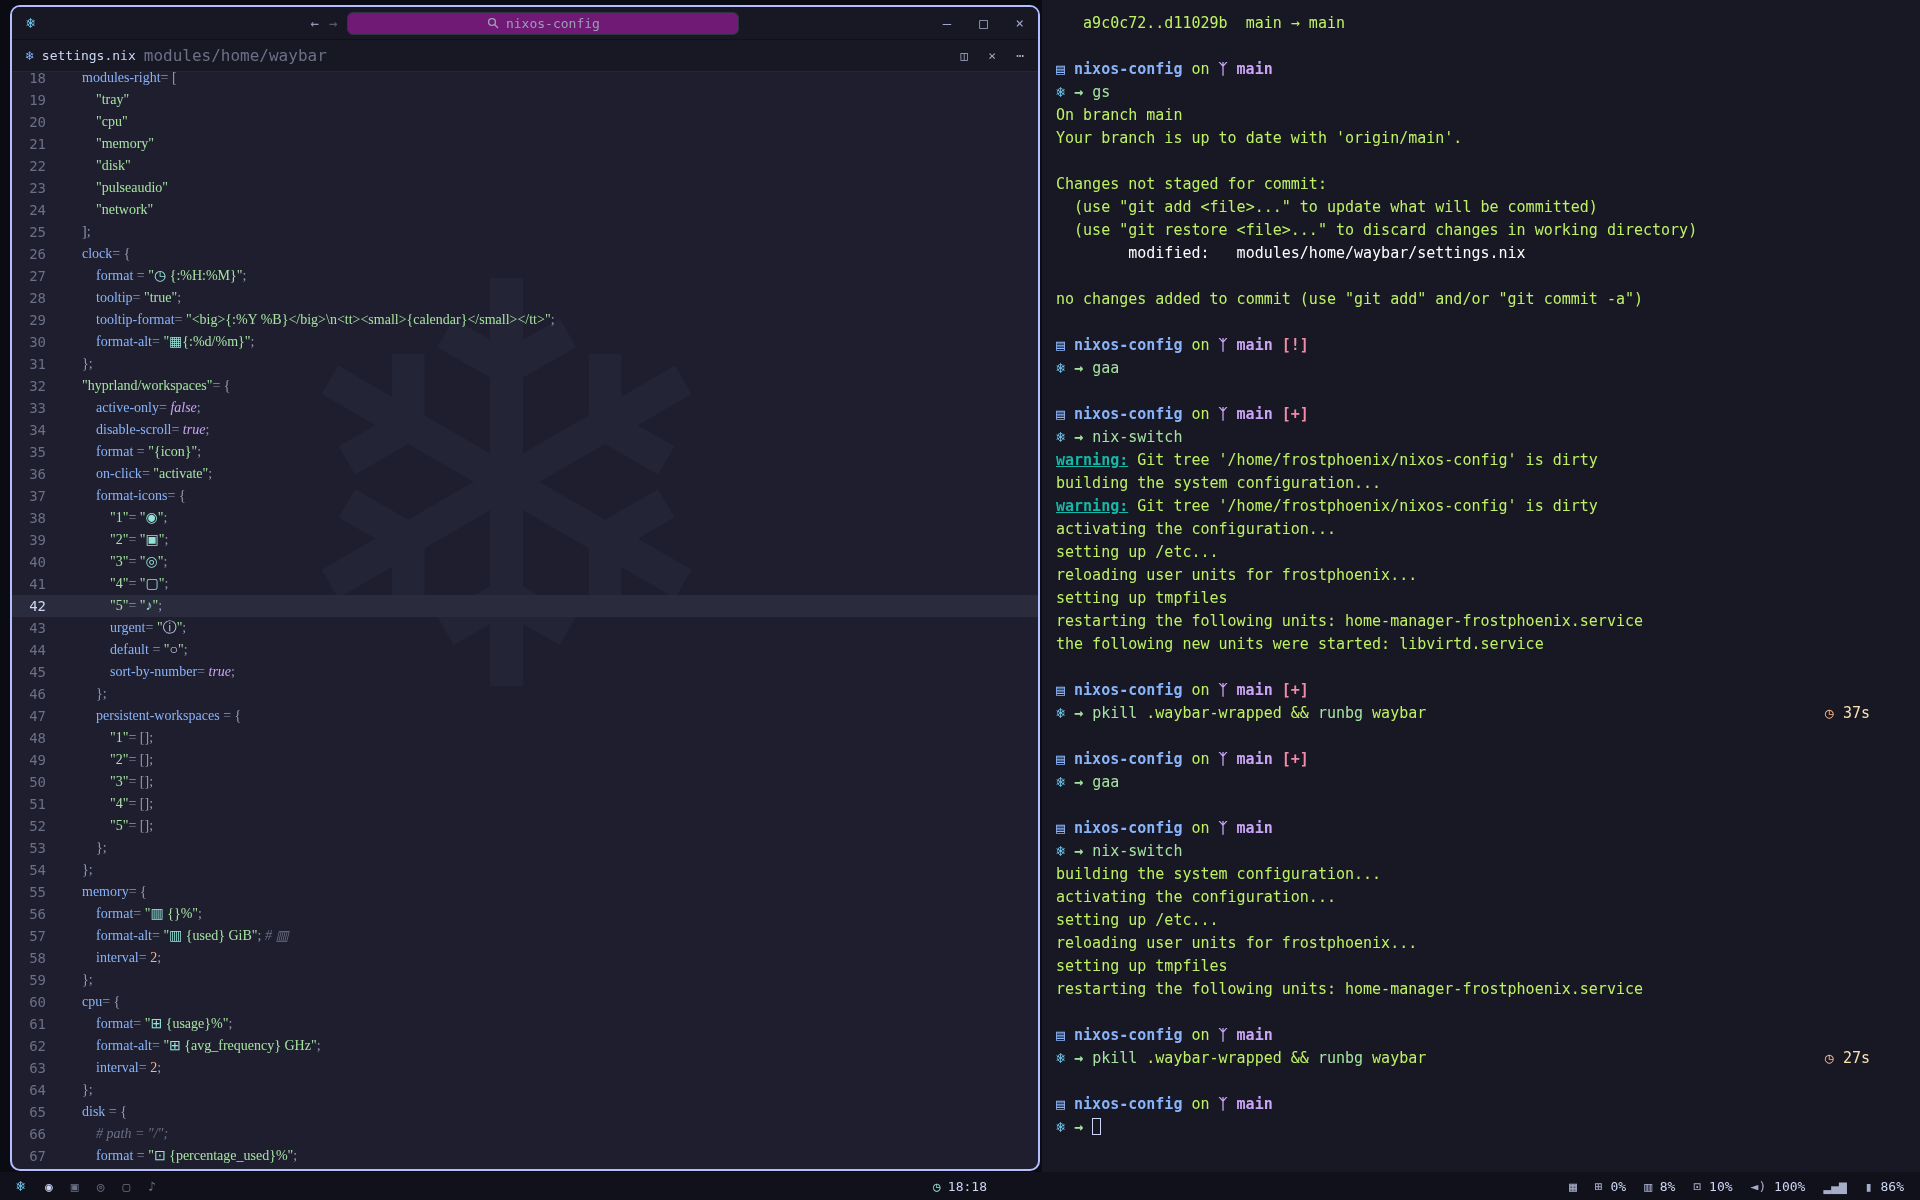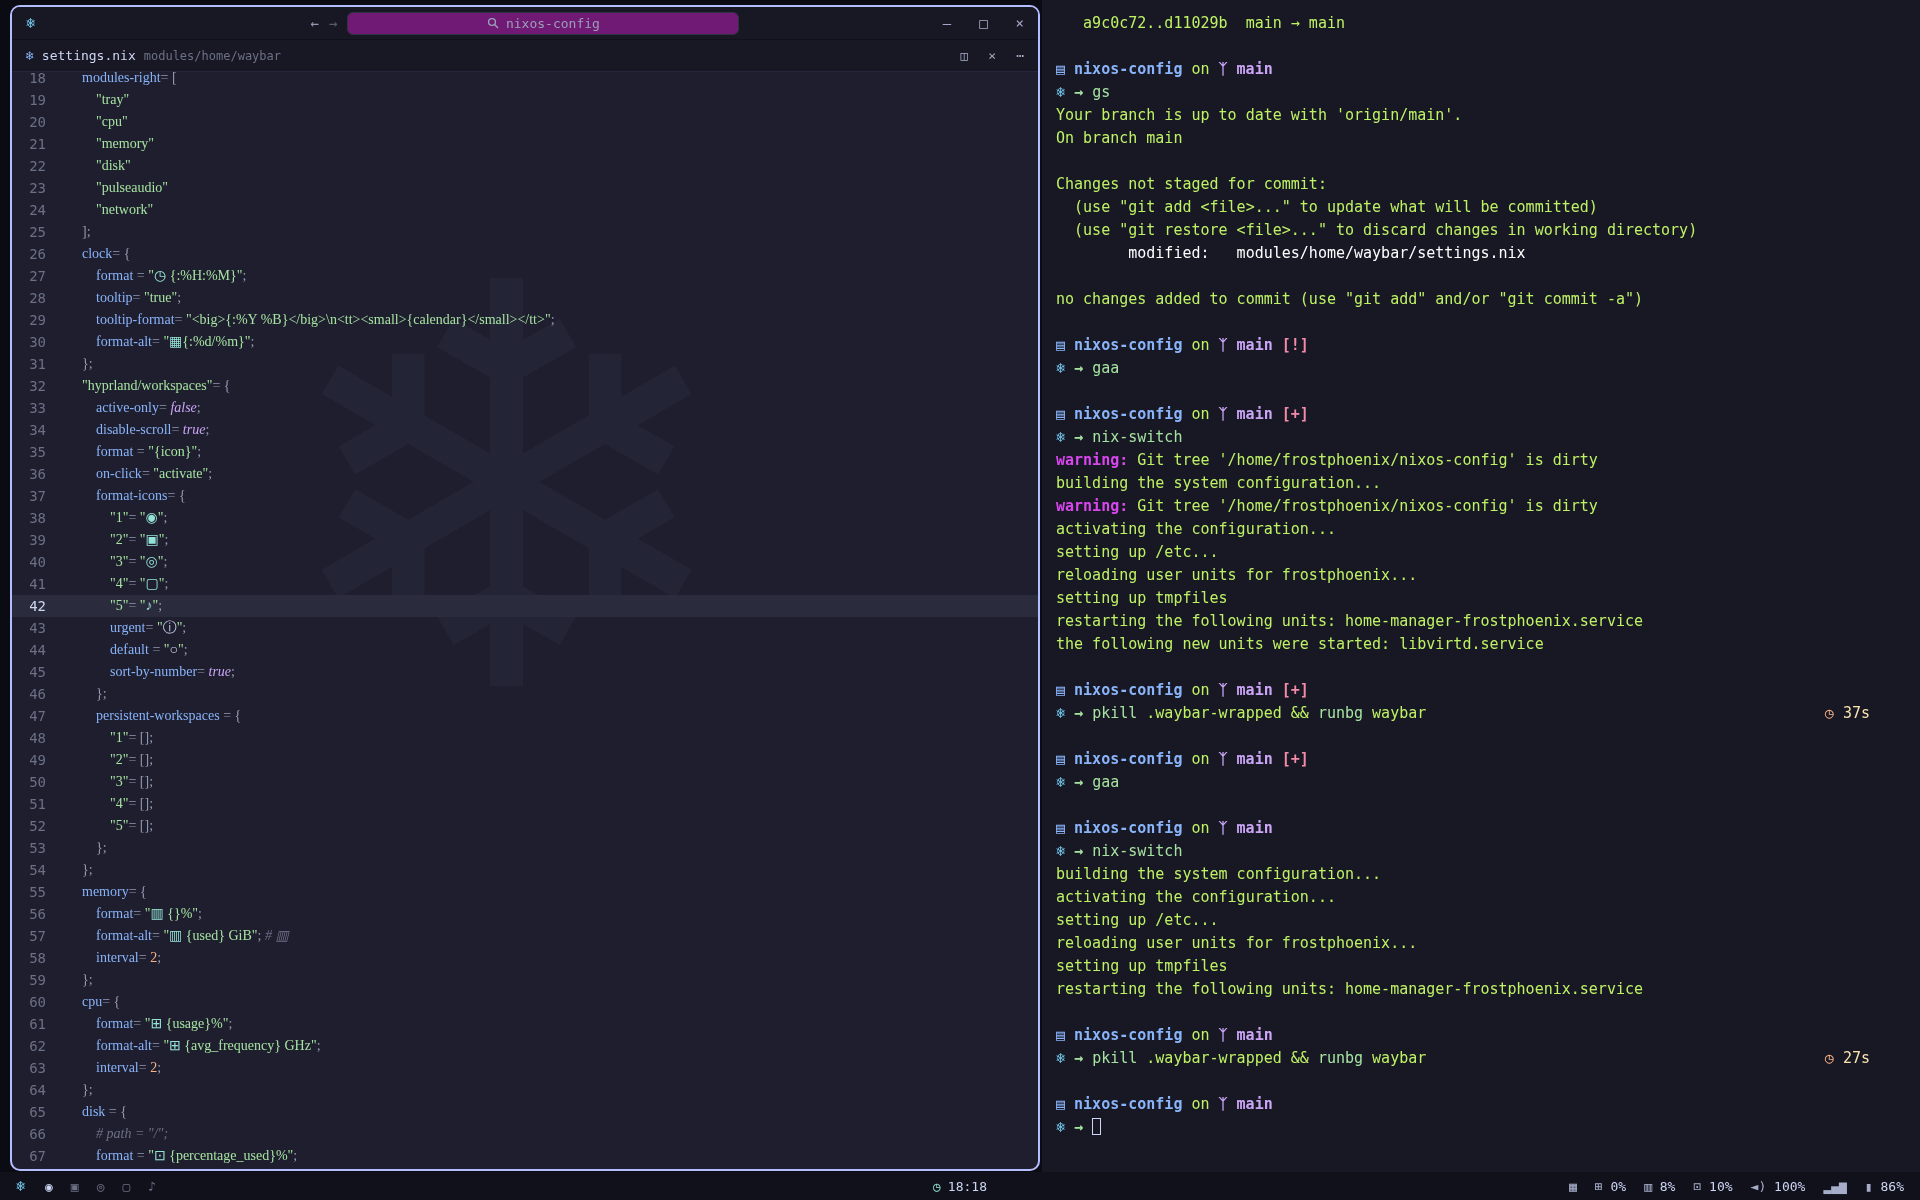--- a/index.html
+++ b/index.html
@@ -37,21 +37,21 @@
   }
   .win-controls { margin-left:auto; display:flex; gap:28px; color:#a6adc8; font-size:14px; }
 
   .tabbar {
     height:32px; background:#181825; display:flex; align-items:center;
     padding:0 14px; border-bottom:1px solid #26263a;
   }
   .tab { display:flex; align-items:center; gap:8px; }
   .tab-icon { color:#89b4fa; font-size:13px; }
   .tab-name { color:#cdd6f4; font-size:13px; }
-  .tab-path { color:#6c7086; font-size:12px;text-align:right; }
+  .tab-path { color:#6c7086; font-size:16px;text-align:right; }
   .tab-actions { margin-left:auto; display:flex; gap:20px; color:#a6adc8; font-size:13px; }
 
   .editor-content { position:relative; height:1097px; overflow:hidden; }
   .watermark {
     position:absolute; left:260px; top:140px; font-size:560px; line-height:1;
     color:rgba(180,190,254,0.045); font-family:"DejaVu Sans",sans-serif; pointer-events:none;
   }
   #editor-lines { position:relative; margin-top:-5px; }
   .code-line { display:flex; height:22px; line-height:22px; font-size:14px; }
   .code-line.current { background:#2a2b3c; }
@@ -69,21 +69,21 @@
   .tk-c { color:#6c7086; font-style:italic; }
   .tk-p { color:#9399b2; }
   .tk-t { color:#bef264; }
   .tk-w { color:#cdd6f4; }
   .tk-dir { color:#89b4fa; font-weight:bold; }
   .tk-br { color:#cba6f7; font-weight:bold; }
   .tk-st { color:#f38ba8; font-weight:bold; }
   .tk-sf { color:#74c7ec; }
   .tk-ar { color:#a6e3a1; font-weight:bold; }
   .tk-cm { color:#a6e3a1; }
-  .tk-wa { color:#d946ef; font-weight:bold; }
+  .tk-wa { color:#14b8a6; font-weight:bold;text-decoration:underline; }
   .tk-re { color:#ffffff; }
   .tk-du { color:#f9e2af; }
   .tk-dc { color:#fab387; }
   .tk-cursor { display:inline-block; width:9px; height:17px; border:1px solid #cdd6f4; vertical-align:-3px; }
 
   
   .waybar {
     position:absolute; left:0; bottom:0; width:1920px; height:28px;
     background:#11111b; display:flex; align-items:center; padding:0 16px;
     font-size:13px; color:#cdd6f4;
@@ -111,24 +111,24 @@
         <div class="t-line">
           <span class="t-left"></span>
         </div>
         <div class="t-line">
           <span class="t-left"><span class="tk-dir">▤ nixos-config</span><span class="tk-t"> on </span><span class="tk-br">ᛉ main</span></span>
         </div>
         <div class="t-line">
           <span class="t-left"><span class="tk-sf">❄ </span><span class="tk-ar">→ </span><span class="tk-cm">gs</span></span>
         </div>
         <div class="t-line">
+          <span class="t-left"><span class="tk-t">On branch main</span></span>
+        </div>
+        <div class="t-line">
           <span class="t-left"><span class="tk-t">Your branch is up to date with 'origin/main'.</span></span>
-        </div>
-        <div class="t-line">
-          <span class="t-left"><span class="tk-t">On branch main</span></span>
         </div>
         <div class="t-line">
           <span class="t-left"></span>
         </div>
         <div class="t-line">
           <span class="t-left"><span class="tk-t">Changes not staged for commit:</span></span>
         </div>
         <div class="t-line">
           <span class="t-left"><span class="tk-t">  (use "git add &lt;file&gt;..." to update what will be committed)</span></span>
         </div>

